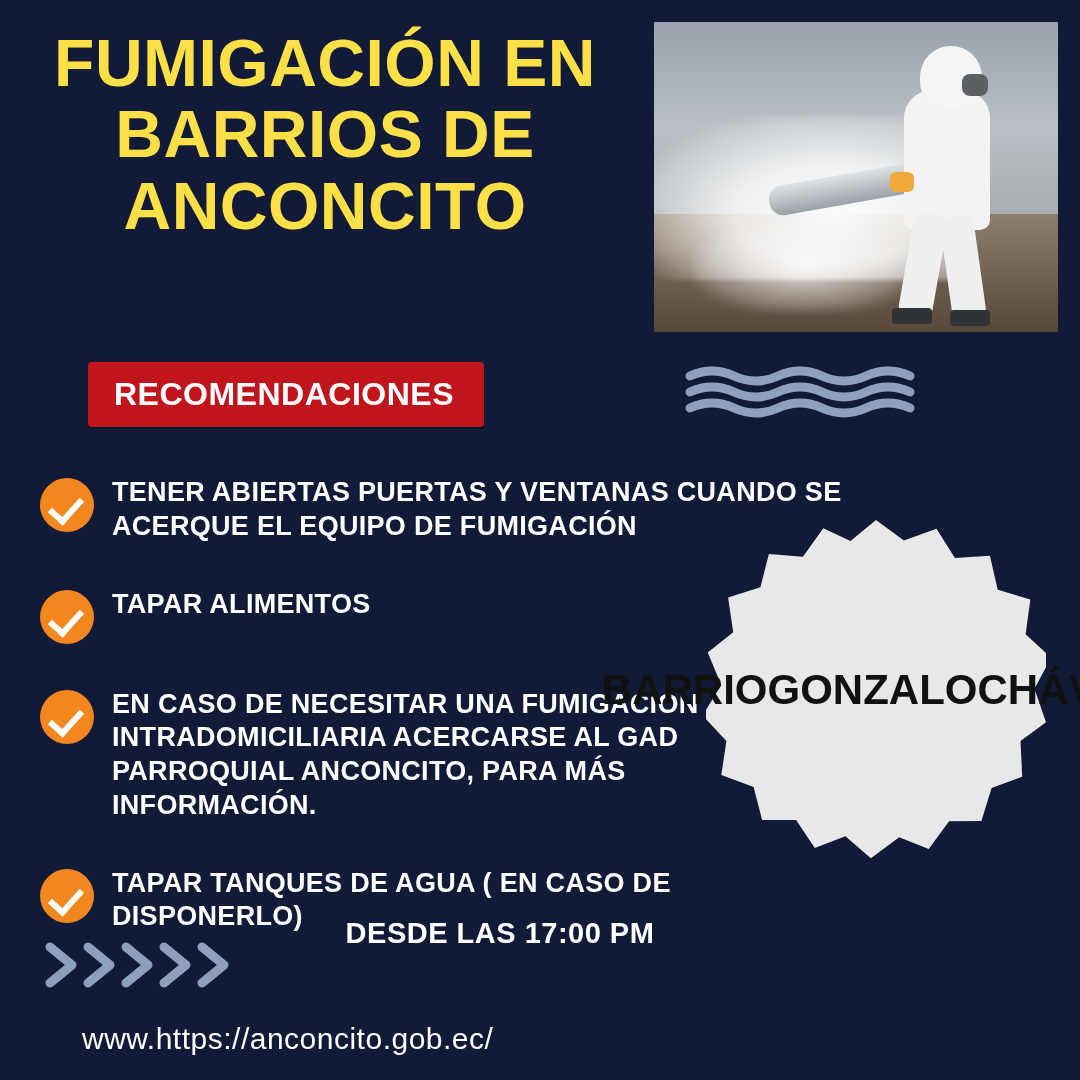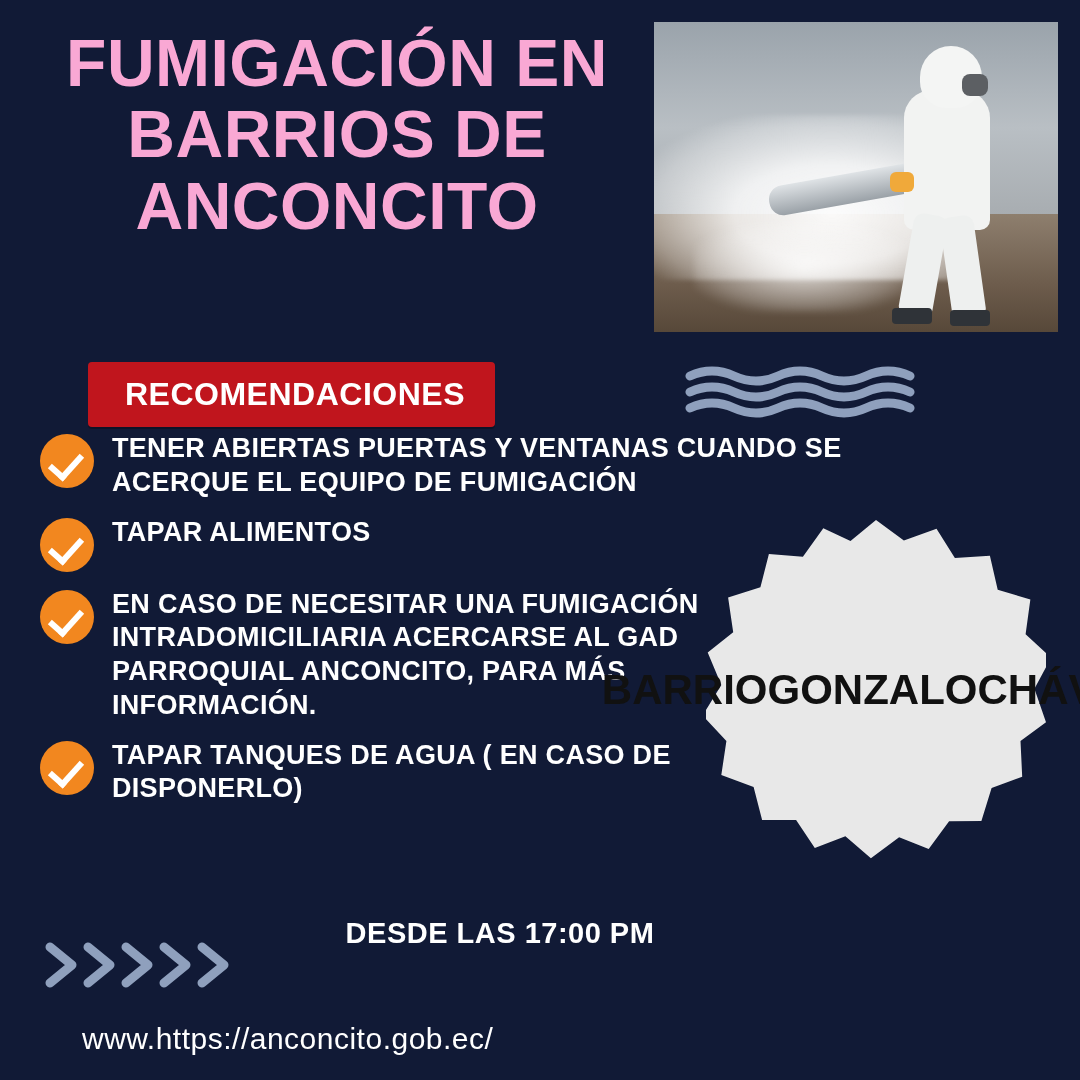--- a/index.html
+++ b/index.html
@@ -22,27 +22,26 @@
     overflow: hidden;
   }
 
   
   .title {
     position: absolute;
     left: 0;
     top: 28px;
     width: 650px;
     text-align: center;
-    color: #f9a8d4;
+    color: #fde047;
     font-weight: bold;
     font-size: 66px;
     line-height: 1.08;
     letter-spacing: 0.5px;
     text-transform: uppercase;
-    padding-left: 12px;
   }
   .title .ln {
     display: block;
     white-space: nowrap;
   }
 
   
   .photo {
     position: absolute;
     left: 654px;
@@ -162,21 +161,21 @@
   
   .rec-banner {
     position: absolute;
     left: 88px;
     top: 362px;
     background: #c0151d;
     color: #ffffff;
     font-weight: bold;
     font-size: 32px;
     letter-spacing: 0.5px;
-    padding: 14px 30px 14px 37px;
+    padding: 14px 30px 14px 26px;
     border-radius: 4px;
     text-transform: uppercase;
     box-shadow: 0 2px 0 rgba(0,0,0,0.25);
   }
 
   
   .waves {
     position: absolute;
     left: 684px;
     top: 366px;
@@ -188,20 +187,21 @@
   .rec-list {
     position: absolute;
     left: 40px;
     top: 432px;
     width: 910px;
   }
   .rec-item {
     display: flex;
     align-items: flex-start;
     margin-bottom: 16px;
+    margin-top: 44px;
   }
   .rec-item.centered { }
   .check {
     flex: 0 0 auto;
     width: 54px;
     height: 54px;
     border-radius: 50%;
     background: #f2871f;
     position: relative;
     margin-right: 18px;

